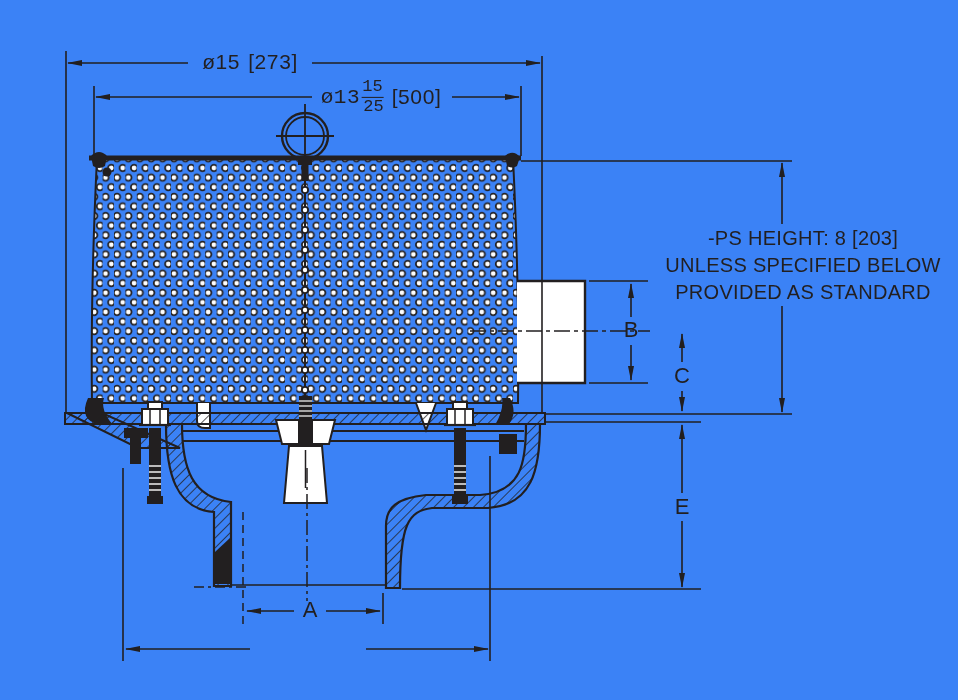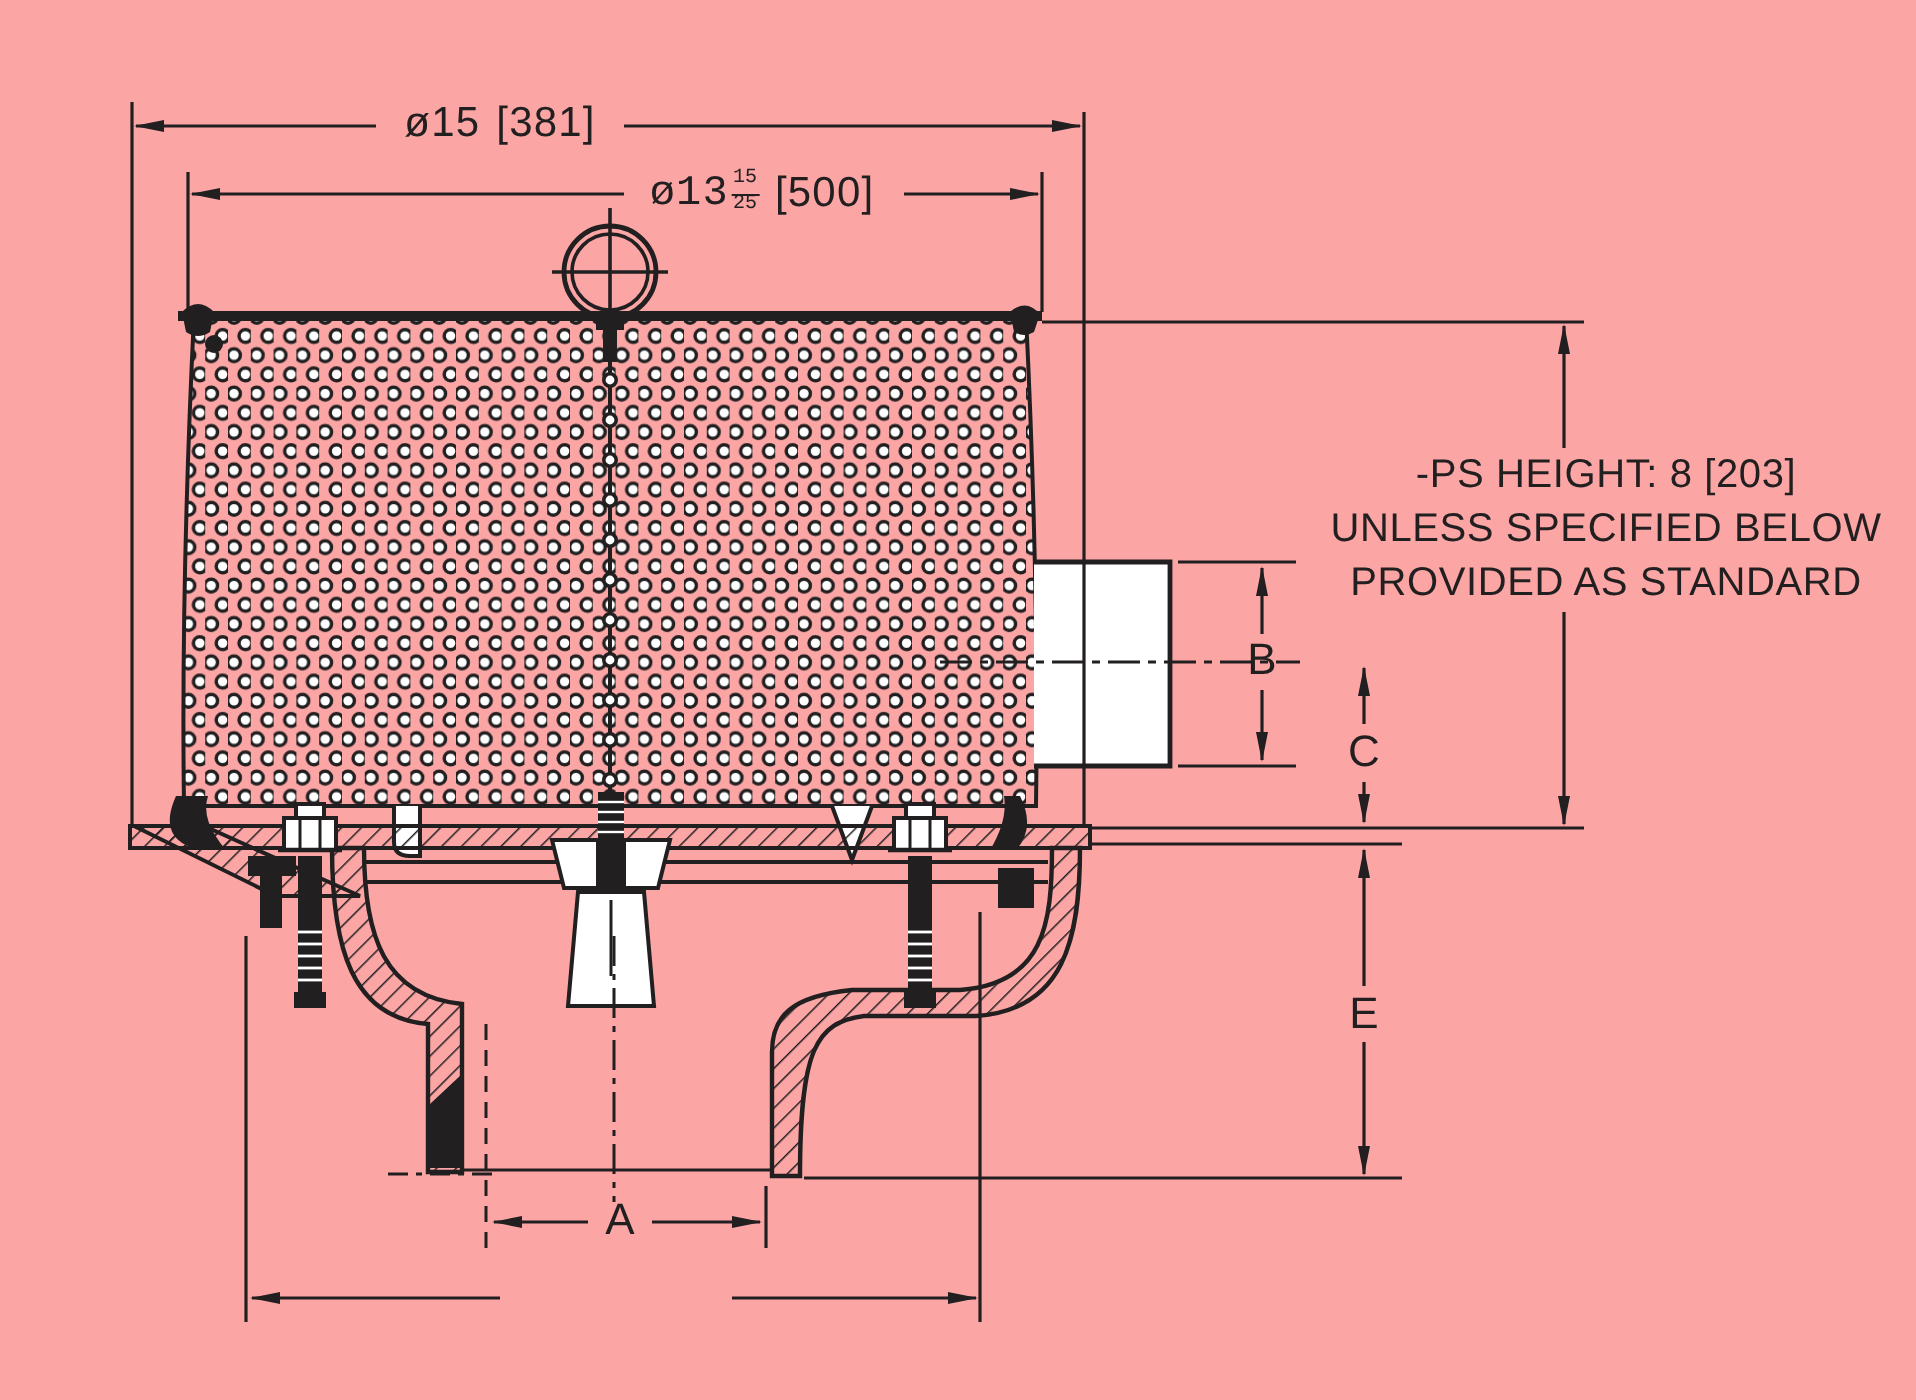--- a/index.html
+++ b/index.html
@@ -1,32 +1,32 @@
 <!DOCTYPE html>
 <html><head>
 <meta charset="utf-8">
 <style>
   html,body{margin:0;padding:0;background:#ffffff;}
   .canvas{
-    position:relative;width:958px;height:700px;background:#fca5a5;
+    position:relative;width:958px;height:700px;background:#3b82f6;
     font-family:"Liberation Sans",sans-serif;color:#221f20;overflow:hidden;
   }
   .canvas svg{position:absolute;left:0;top:0;}
   .dim-text{
     position:absolute;transform:translate(-50%,-50%);
     display:flex;align-items:center;gap:8px;white-space:nowrap;
     font-size:21px;letter-spacing:0.6px;
   }
   .dim-letter{
     position:absolute;transform:translate(-50%,-50%);
     font-size:22px;letter-spacing:0;
   }
   .frac{
-    display:inline-flex;flex-direction:column;align-items:center;
-    font-size:10px;line-height:1.08;letter-spacing:0;
+    display:inline-flex;flex-direction:column;align-items:flex-end;
+    font-size:17px;line-height:1.08;letter-spacing:0;
   }
   .frac .num{border-bottom:1.7px solid #221f20;padding:0 1px 0.5px;}
   .note{
     position:absolute;left:803px;top:265px;transform:translate(-50%,-50%);
     text-align:center;font-size:20px;line-height:27px;white-space:nowrap;
     letter-spacing:0.3px;
   }
   .nowrap{white-space:nowrap;}
 </style>
 </head>
@@ -196,21 +196,21 @@
     <line x1="682" y1="521" x2="682" y2="587" marker-end="url(#arr)"></line>
     <line x1="294" y1="611" x2="247" y2="611" marker-end="url(#arr)"></line>
     <line x1="326" y1="611" x2="380" y2="611" marker-end="url(#arr)"></line>
     <line x1="250" y1="649" x2="126" y2="649" marker-end="url(#arr)"></line>
     <line x1="366" y1="649" x2="488" y2="649" marker-end="url(#arr)"></line>
   </g>
 </svg>
 
 <div class="dim-text" style="left:250px;top:62px;">
   <span>ø15</span>
-      <span>[381]</span>
+      <span>[273]</span>
 </div>
 
 <div class="dim-text" style="left:381px;top:97px;">
   <span style="display:inline-flex;align-items:center;gap:1px;font-family:Liberation Mono, monospace;" class="nowrap">
         <span>ø13</span>
         <span class="frac">
           <span class="num">15</span>
           <span class="den">25</span>
         </span>
       </span>

